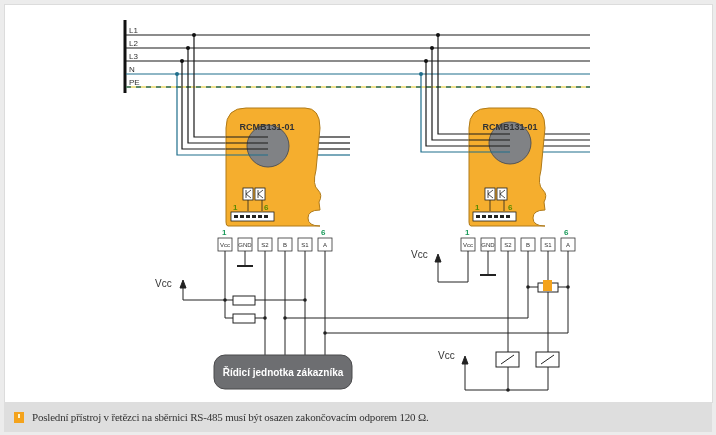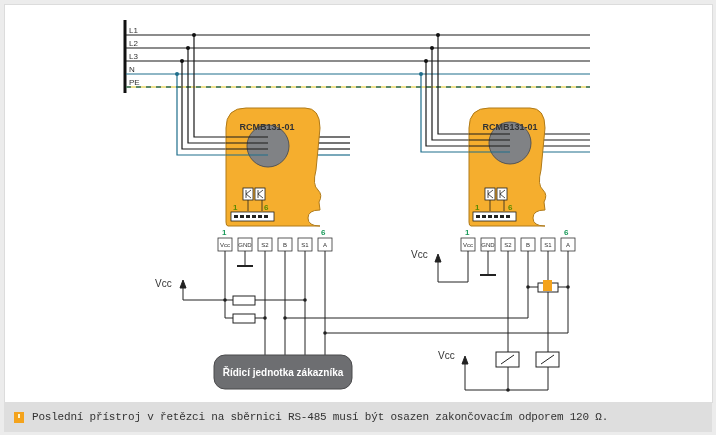--- a/index.html
+++ b/index.html
@@ -2,21 +2,21 @@
 <html><head>
 <meta charset="utf-8">
 <style>
   html, body { margin:0; padding:0; background:#ececec; }
   body { width:716px; height:435px; position:relative; overflow:hidden; font-family:"Liberation Sans", sans-serif; }
   #frame { position:absolute; left:4px; top:4px; width:707px; height:397px; background:#ffffff; border:1px solid #dcdcdc; }
   #diagram { position:absolute; left:0; top:0; width:716px; height:435px; }
   #caption-bar { position:absolute; left:4px; top:402px; width:708px; height:30px; background:#dedede; display:flex; align-items:center; }
   #caption-icon { width:10px; height:11px; background:#f4a31c; margin-left:10px; margin-right:8px; position:relative; }
   #caption-icon::after { content:""; position:absolute; left:4px; top:2px; width:2px; height:4px; background:#fff6d0; }
-  #caption-text { font-family:Liberation Mono, monospace; font-size:11px; color:#333; letter-spacing:-0.2px; }
+  #caption-text { font-family:Liberation Serif, serif; font-size:11px; color:#333; letter-spacing:-0.2px; }
   svg text { font-family:"Liberation Sans", sans-serif; }
 </style>
 </head>
 <body>
 
 <div id="frame"></div>
 
 <svg id="diagram" width="716" height="435" viewBox="0 0 716 435">
 
   <g>

